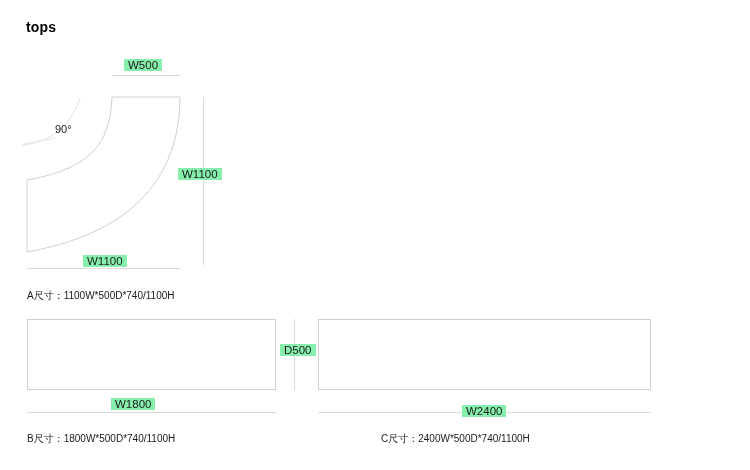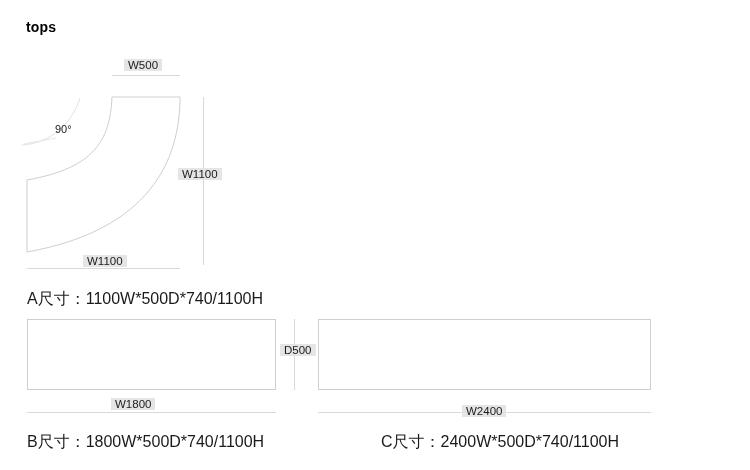--- a/index.html
+++ b/index.html
@@ -28,36 +28,36 @@
     font-weight: bold;
     letter-spacing: 0.2px;
     color: #000000;
   }
   
   .dim-label {
     position: absolute;
     font-size: 11.5px;
     color: #1a1a1a;
     white-space: nowrap;
-    background: #e5e5e5;
+    background: #86efac;
     padding: 0 4px;
   }
   .dim-line-h {
     position: absolute;
     height: 1px;
     background: #d9d9d9;
   }
   .dim-line-v {
     position: absolute;
     width: 1px;
     background: #d9d9d9;
   }
   .spec-text {
     position: absolute;
-    font-size: 16px;
+    font-size: 10px;
     color: #1a1a1a;
     white-space: nowrap;
   }
   .rect-top {
     position: absolute;
     border: 1px solid #cfcfcf;
     background: #ffffff;
     box-sizing: border-box;
   }
   .svg-layer {

